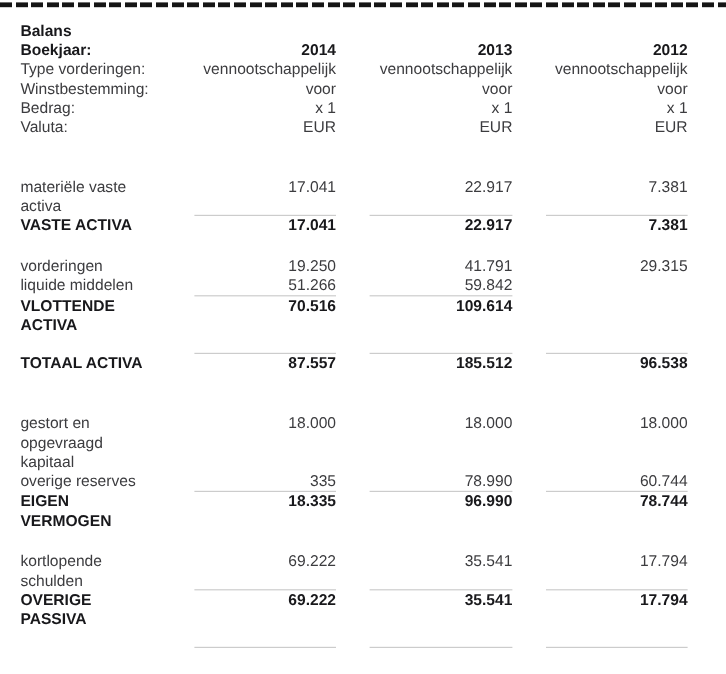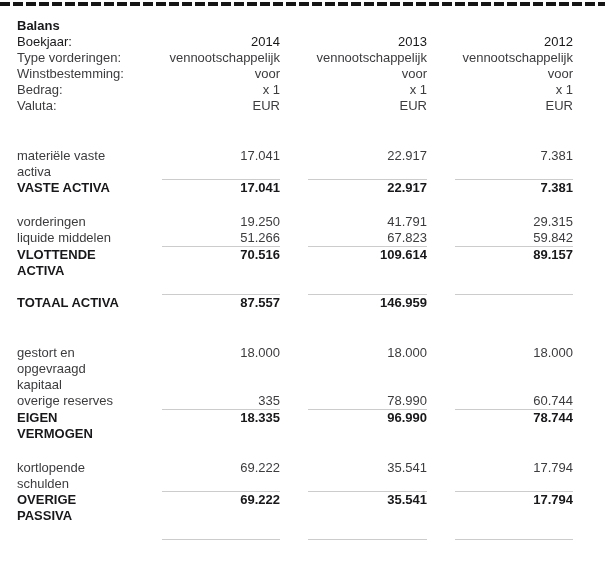--- a/index.html
+++ b/index.html
@@ -32,21 +32,21 @@
   }
   .row{
     display:grid;
     grid-template-columns:117px 118px 119px 118px;
     column-gap:28px;
     min-height:16px;
     line-height:16px;
   }
   .cell{white-space:normal;}
   .cell.num{text-align:right;white-space:nowrap;}
-  .row.header .cell{font-weight:normal;color:var(--bold);}
+  .row.header .cell{font-weight:bold;color:var(--bold);}
   .row.section .cell.label{font-weight:bold;color:var(--bold);}
   .row.total .cell{font-weight:bold;color:var(--bold);}
   .row.rule .cell.num{border-bottom:1px solid var(--rule);}
   .row.spacer{height:18px;}
   .row.spacer.rule{height:16px;}
 </style>
 </head>
 <body>
 
 <div class="dashed-top"></div>
@@ -119,39 +119,38 @@
     </div>
     <div class="row item">
       <div class="cell label">vorderingen</div>
       <div class="cell num">19.250</div>
       <div class="cell num">41.791</div>
       <div class="cell num">29.315</div>
     </div>
     <div class="row item rule">
       <div class="cell label">liquide middelen</div>
       <div class="cell num">51.266</div>
-      <div class="cell num">67.823</div>
       <div class="cell num">59.842</div>
     </div>
     <div class="row total">
       <div class="cell label">VLOTTENDE ACTIVA</div>
       <div class="cell num">70.516</div>
       <div class="cell num">109.614</div>
-      <div class="cell num">89.157</div>
     </div>
     <div class="row spacer rule">
       <div class="cell label"></div>
       <div class="cell num"></div>
       <div class="cell num"></div>
       <div class="cell num"></div>
     </div>
     <div class="row total">
       <div class="cell label">TOTAAL ACTIVA</div>
       <div class="cell num">87.557</div>
-      <div class="cell num">146.959</div>
+      <div class="cell num">185.512</div>
+      <div class="cell num">96.538</div>
     </div>
     <div class="row spacer">
       <div class="cell label"></div>
       <div class="cell num"></div>
       <div class="cell num"></div>
       <div class="cell num"></div>
     </div>
     <div class="row section">
       <div class="cell num"></div>
       <div class="cell num"></div>

